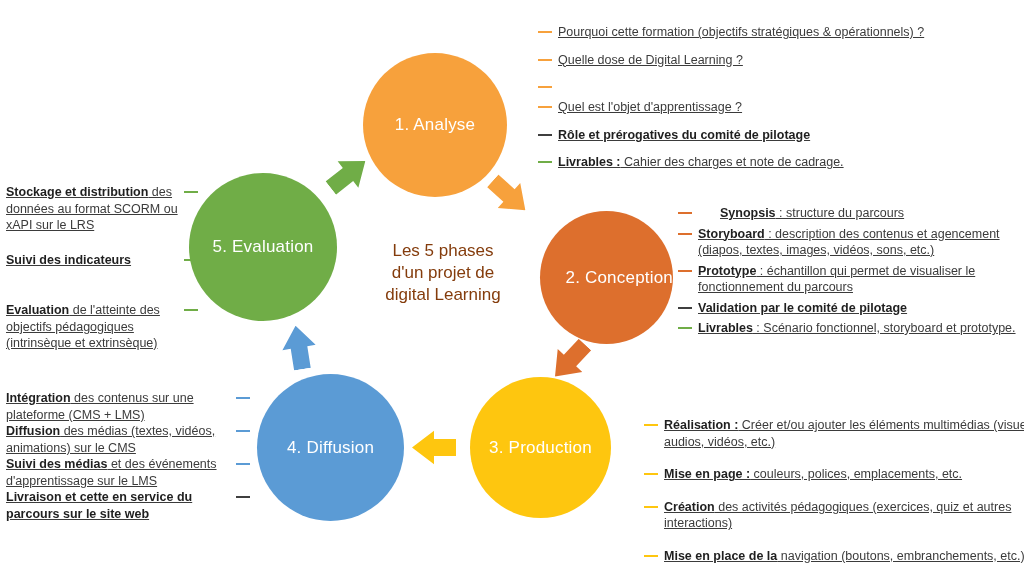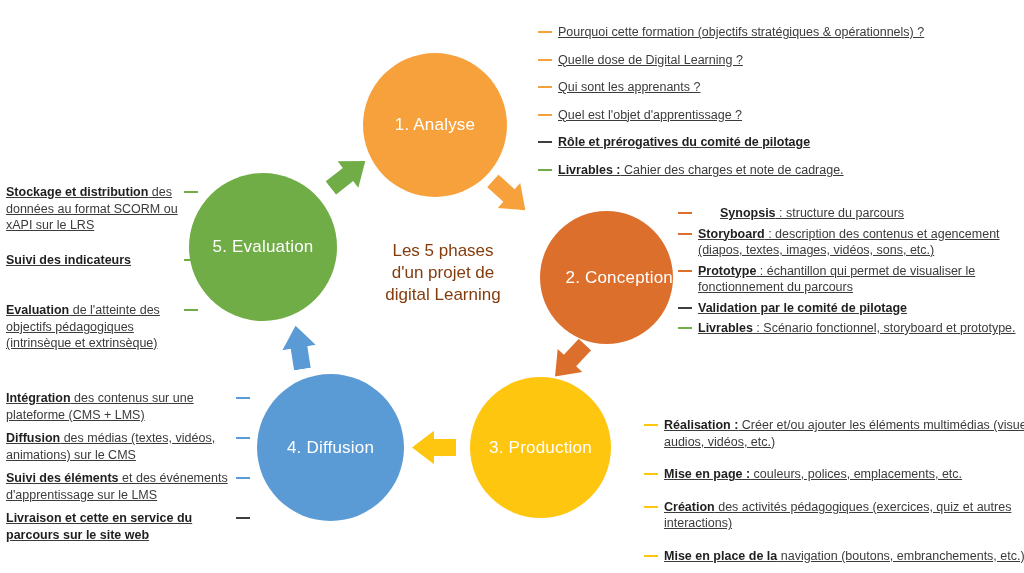--- a/index.html
+++ b/index.html
@@ -49,21 +49,21 @@
   .t-blue   { background: #5B9BD5; }
   .t-green  { background: #70AD47; }
   .t-black  { background: #3F3F3F; }
   .txt { margin: 0; font-size: 12.5px; line-height: 16.5px; color: #3B3B3B; text-decoration: underline; }
   .txt b { color: #1F1F1F; }
 
   #g-analyse    { left: 538px; top:  24px; width: 478px; gap: 11px; }
   #g-conception { left: 678px; top: 205px; width: 340px; gap: 4px;  }
   #g-conception .ann-item:nth-child(1) .txt { margin-left: 22px; }
   #g-production { left: 644px; top: 417px; width: 400px; gap: 16px;  }
-  #g-diffusion  { left:   6px; top: 390px; width: 262px; gap: 7px;  }
+  #g-diffusion  { left:   6px; top: 390px; width: 262px;  }
   #g-diffusion .txt  { width: 224px; }
   #g-evaluation { left:   6px; top: 184px; width: 206px; gap: 0;    }
   #g-evaluation .txt { width: 172px; }
   #g-evaluation .ann-item:nth-child(2) { margin-top: 18px; }
   #g-evaluation .ann-item:nth-child(3) { margin-top: 34px; }
 </style>
 </head>
 <body>
 
 <div id="canvas">
@@ -100,21 +100,20 @@
     <div class="ann-item">
       <span class="tick t-orange"></span>
       <p class="txt"><b></b><span>Pourquoi cette formation (objectifs stratégiques &amp; opérationnels) ?</span></p>
     </div>
     <div class="ann-item">
       <span class="tick t-orange"></span>
       <p class="txt"><b></b><span>Quelle dose de Digital Learning ?</span></p>
     </div>
     <div class="ann-item">
       <span class="tick t-orange"></span>
-      <p class="txt"><b></b><span>Qui sont les apprenants ?</span></p>
     </div>
     <div class="ann-item">
       <span class="tick t-orange"></span>
       <p class="txt"><b></b><span>Quel est l'objet d'apprentissage ?</span></p>
     </div>
     <div class="ann-item">
       <span class="tick t-black"></span>
       <p class="txt"><b>Rôle et prérogatives du comité de pilotage</b><span></span></p>
     </div>
     <div class="ann-item">
@@ -172,21 +171,21 @@
   <div class="ag" id="g-diffusion">
     <div class="ann-item">
       <p class="txt"><b>Intégration</b><span> des contenus sur une plateforme (CMS + LMS)</span></p>
       <span class="tick t-blue"></span>
     </div>
     <div class="ann-item">
       <p class="txt"><b>Diffusion</b><span> des médias (textes, vidéos, animations) sur le CMS</span></p>
       <span class="tick t-blue"></span>
     </div>
     <div class="ann-item">
-      <p class="txt"><b>Suivi des éléments</b><span> et des événements d'apprentissage sur le LMS</span></p>
+      <p class="txt"><b>Suivi des médias</b><span> et des événements d'apprentissage sur le LMS</span></p>
       <span class="tick t-blue"></span>
     </div>
     <div class="ann-item">
       <p class="txt"><b>Livraison et cette en service du parcours sur le site web</b><span></span></p>
       <span class="tick t-black"></span>
     </div>
   </div>
 
   <div class="ag" id="g-evaluation">
     <div class="ann-item">

